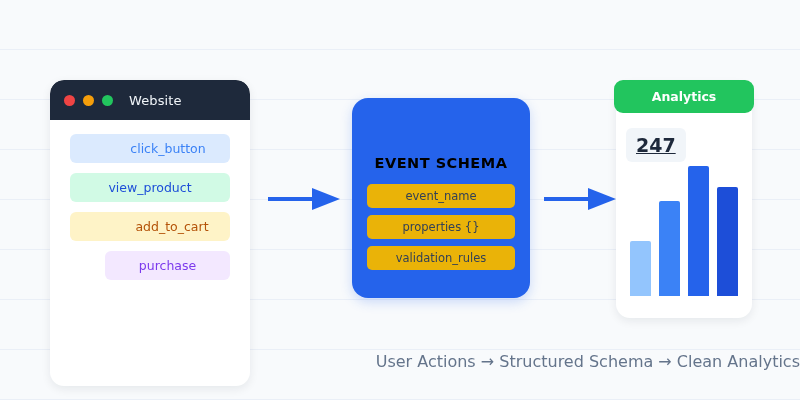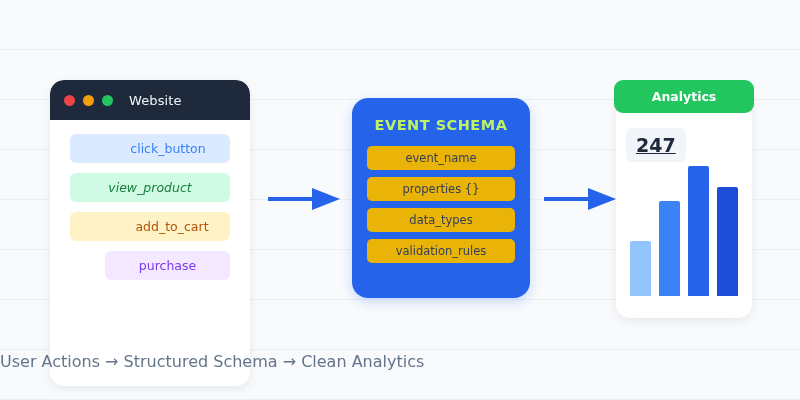--- a/index.html
+++ b/index.html
@@ -104,25 +104,26 @@
     background: #2563eb;
     border-radius: 16px;
     box-shadow: 0 4px 12px rgba(37, 99, 235, 0.22);
     display: flex;
     flex-direction: column;
     align-items: center;
     padding-top: 19px;
     box-sizing: border-box;
   }
   #schema-title {
-    color: #bef264;
+    color: #000000;
     font-size: 14.5px;
     font-weight: bold;
     letter-spacing: 0.5px;
     margin-bottom: 13px;
+    margin-top: 38px;
   }
   #schema-fields {
     display: flex;
     flex-direction: column;
     gap: 7px;
     width: 148px;
   }
   .schema-field {
     height: 24px;
     background: #eab308;
@@ -195,21 +196,21 @@
     width: 21px;
     border-radius: 2px 2px 0 0;
   }
 
   
   #caption {
     position: absolute;
     left: 0;
     right: 0;
     top: 352px;
-    text-align: left;
+    text-align: right;
     color: #64748b;
     font-size: 16px;
   }
 </style>
 </head>
 <body>
 
 <div id="grid-bg"></div>
 
 <div id="stage">
@@ -218,21 +219,21 @@
     <div id="titlebar">
       <span class="dot red"></span>
       <span class="dot yellow"></span>
       <span class="dot green"></span>
       <span id="titlebar-label">Website</span>
     </div>
     <div id="action-list">
       <div class="action-chip" style="background:#dbeafe;color:#3b82f6;padding-left:36px;">
         <span>click_button</span>
       </div>
-      <div class="action-chip" style="background:#d1fae5;color:#15803d;font-style:italic;">
+      <div class="action-chip" style="background:#d1fae5;color:#1d4ed8;">
         <span>view_product</span>
       </div>
       <div class="action-chip" style="background:#fef3c7;color:#b45309;padding-left:44px;">
         <span>add_to_cart</span>
       </div>
       <div class="action-chip" style="background:#f3e8ff;color:#7c3aed;margin-left:35px;">
         <span>purchase</span>
       </div>
     </div>
   </div>
@@ -245,23 +246,20 @@
   <div id="schema-card">
     <div id="schema-title">EVENT SCHEMA</div>
     <div id="schema-fields">
       <div class="schema-field">
         <span>event_name</span>
       </div>
       <div class="schema-field">
         <span>properties {}</span>
       </div>
       <div class="schema-field">
-        <span>data_types</span>
-      </div>
-      <div class="schema-field">
         <span>validation_rules</span>
       </div>
     </div>
   </div>
 
   <svg id="arrow-2" class="arrow" viewBox="0 0 72 26">
     <rect x="0" y="11" width="48" height="4" fill="#2563eb"></rect>
     <polygon points="44,2 72,13 44,24" fill="#2563eb"></polygon>
   </svg>
 

